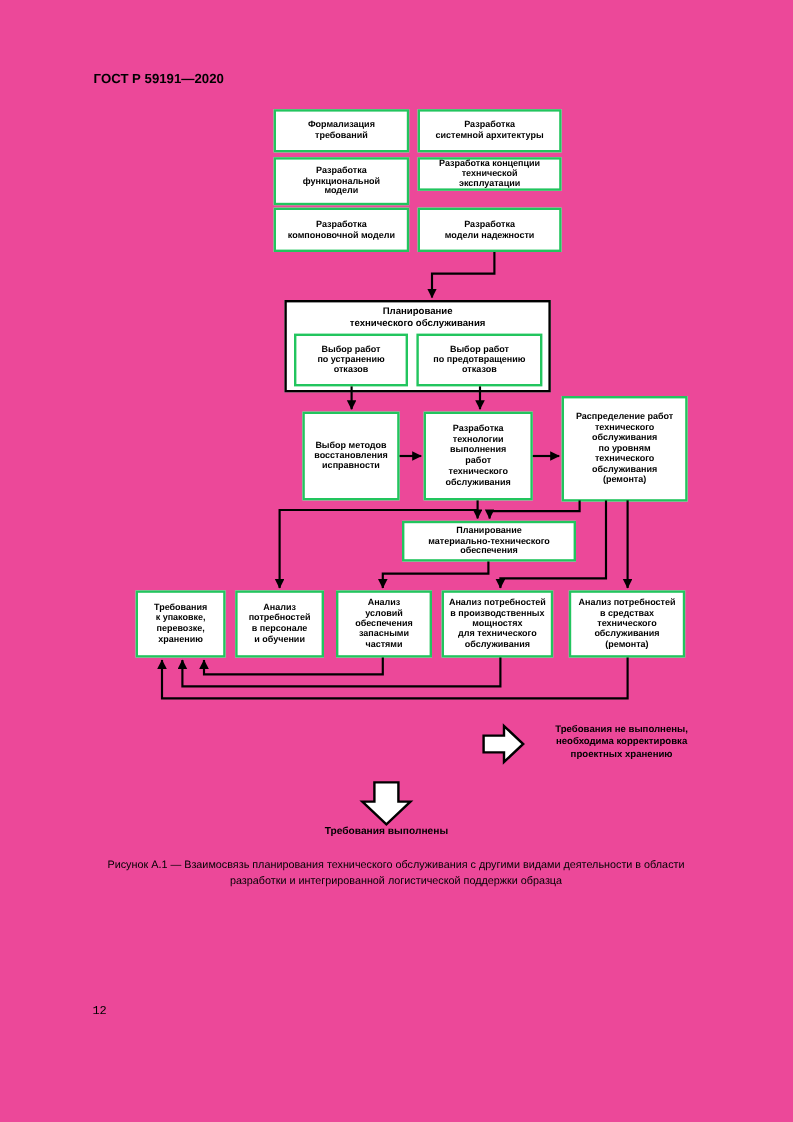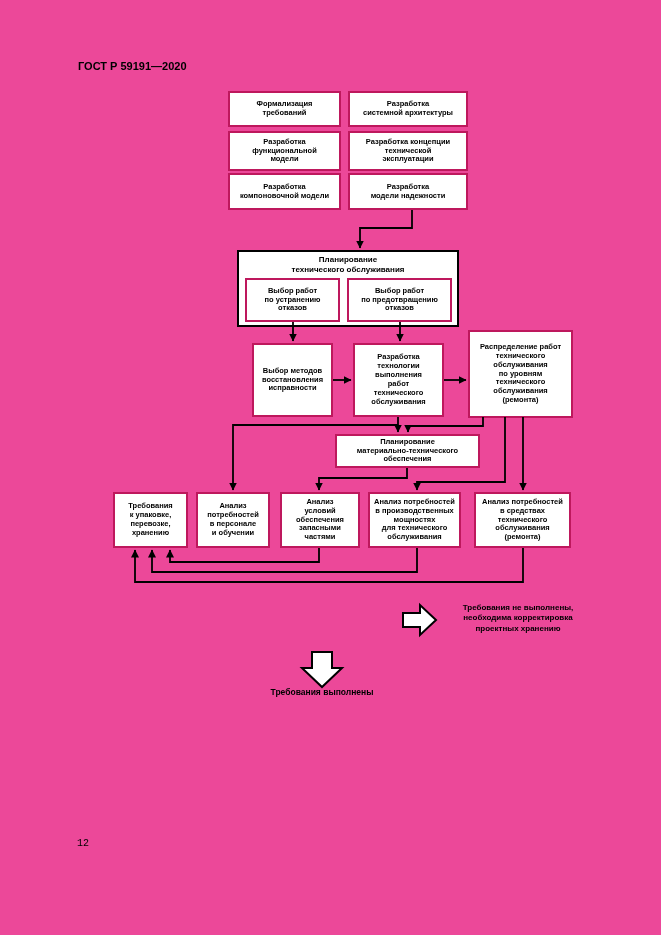--- a/index.html
+++ b/index.html
@@ -10,21 +10,21 @@
     overflow:hidden;
   }
   .doc-header{position:absolute;left:78px;top:60px;font-size:11px;font-weight:700;}
   .page-number{position:absolute;left:77px;top:838px;font-size:10px;font-family:Liberation Mono, monospace;}
   .caption{
     position:absolute;left:55px;top:714px;width:550px;
     font-size:9px;line-height:1.5;text-align:center;white-space:pre-line;
   }
   .box{
     position:absolute;box-sizing:border-box;background:#fff;
-    border:2px solid #be185d;
+    border:2px solid #22c55e;
     display:flex;align-items:center;justify-content:center;
     text-align:center;font-size:7.5px;font-weight:700;line-height:1.18;
     white-space:pre-line;padding:1px;z-index:2;
   }
   .plan-outer{
     position:absolute;box-sizing:border-box;background:#fff;
     border:2px solid #000;z-index:2;
   }
   .plan-title{
     position:absolute;left:0;right:0;top:3px;
@@ -75,21 +75,21 @@
     </g>
   </svg>
 
   <div class="box" style="left:228px;top:91px;width:113px;height:36px">Формализация
 требований</div>
   <div class="box" style="left:348px;top:91px;width:120px;height:36px">Разработка
 системной архитектуры</div>
   <div class="box" style="left:228px;top:131px;width:113px;height:40px">Разработка
 функциональной
 модели</div>
-  <div class="box" style="left:348px;top:131px;width:120px;height:40px">Разработка концепции
+  <div class="box" style="left:348px;top:131px;width:120px;height:28px">Разработка концепции
 технической
 эксплуатации</div>
   <div class="box" style="left:228px;top:173px;width:113px;height:37px">Разработка
 компоновочной модели</div>
   <div class="box" style="left:348px;top:173px;width:120px;height:37px">Разработка
 модели надежности</div>
 
   <div class="plan-outer" style="left:237px;top:250px;width:222px;height:77px">
     <div class="plan-title">Планирование
 технического обслуживания</div>
@@ -145,15 +145,17 @@
 технического
 обслуживания
 (ремонта)</div>
 
 
   <div class="free-label neg-label">Требования не выполнены,
 необходима корректировка
 проектных хранению</div>
   <div class="free-label pos-label">Требования выполнены</div>
 
+  <div class="caption">Рисунок А.1 — Взаимосвязь планирования технического обслуживания с другими видами деятельности в области
+разработки и интегрированной логистической поддержки образца</div>
 
   <div class="page-number">12</div>
 </div>
 
 </body></html>

